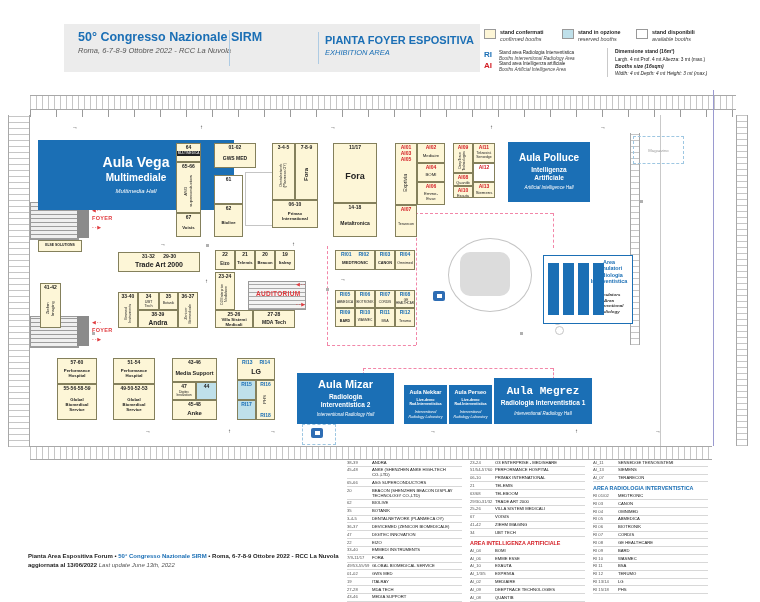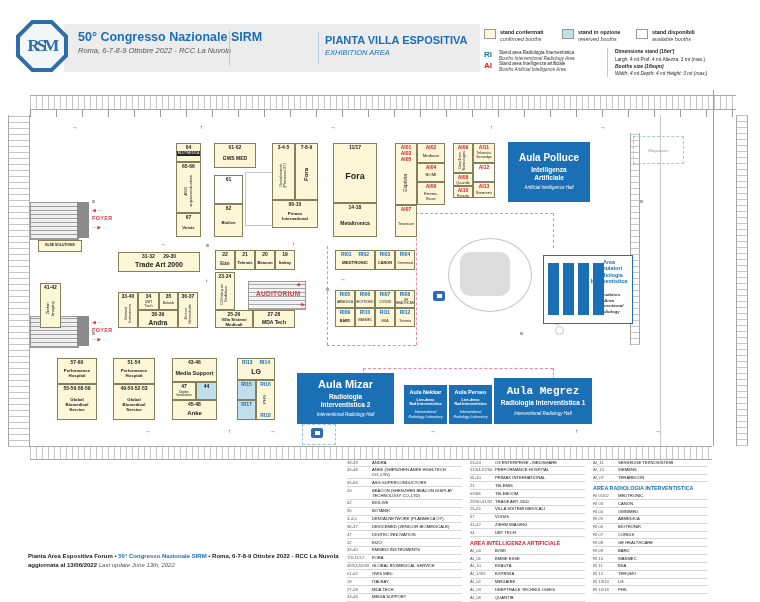--- a/index.html
+++ b/index.html
@@ -97,28 +97,25 @@
   .foot{position:absolute;left:28px;top:552px;font-size:6px;line-height:1.5;}
   .foot .b{font-weight:bold;color:#222;} .foot .bl{font-weight:bold;color:#1b6fb5;}
   .foot .it{font-style:italic;color:#555;font-weight:normal;}
 </style>
 </head>
 <body>
 
 <div class="page">
 
   <div class="hdrband"></div>
-  <div class="logo">
-      <div class="in">RSM</div>
-    </div>
   <div class="congress">50° Congresso Nazionale SIRM</div>
   <div class="cdate">Roma, 6-7-8-9 Ottobre 2022 - RCC La Nuvola</div>
   <div class="vdiv" style="left:229px;top:30px;height:36px"></div>
   <div class="vdiv" style="left:318px;top:32px;height:32px"></div>
-  <div class="ptitle">PIANTA VILLA ESPOSITIVA</div>
+  <div class="ptitle">PIANTA FOYER ESPOSITIVA</div>
   <div class="psub">EXHIBITION AREA</div>
 
   <div class="sw" style="left:484px;top:29px;background:#fdf6d7"></div>
   <div class="lg-l" style="left:500px;top:29px"><span>stand confermati</span><i>confirmed booths</i></div>
   <div class="sw" style="left:562px;top:29px;background:#bfe0ea"></div>
   <div class="lg-l" style="left:578px;top:29px"><span>stand in opzione</span><i>reserved booths</i></div>
   <div class="sw" style="left:636px;top:29px;background:#ffffff"></div>
   <div class="lg-l" style="left:652px;top:29px"><span>stand disponibili</span><i>available booths</i></div>
   <div class="lgcode" style="left:484px;top:50px;color:#1b6fb5">RI</div>
   <div class="lgtxt" style="left:499px;top:50px"><span>Stand area Radiologia Interventistica</span><i>Booths Interventional Radiology Area</i></div>
@@ -213,20 +210,25 @@
     <div class="simbar" style="left: 578px; top: 263px; height: 52px;"></div>
 
     <div class="simtitle" style="white-space: pre-line;">Area
 Simulatori
 Radiologia
 Interventistica</div>
     <div class="simen" style="white-space: pre-line;">Simulators
 Area
 Interventional
 Radiology</div>
+  <div class="hall" style="left: 38px; top: 140px; width: 196px; height: 70px;">
+        <div class="ht" style="font-size: 14px;">Aula Vega</div>
+        <div class="hs" style="font-size: 10px; white-space: pre-line;">Multimediale</div>
+        <div class="he" style="font-size: 6px; white-space: pre-line;">Multimedia Hall</div>
+      </div>
       <div class="hall" style="left: 297px; top: 373px; width: 97px; height: 51px;">
         <div class="ht" style="font-size: 11px;">Aula Mizar</div>
         <div class="hs" style="font-size: 6.5px; white-space: pre-line;">Radiologia
 Interventistica 2</div>
         <div class="he" style="font-size: 4.5px; white-space: pre-line;">Interventional Radiology Hall</div>
       </div>
       <div class="hall" style="left: 508px; top: 142px; width: 82px; height: 60px;">
         <div class="ht" style="font-size: 10px;">Aula Polluce</div>
         <div class="hs" style="font-size: 6.5px; white-space: pre-line;">Intelligenza
 Artificiale</div>

